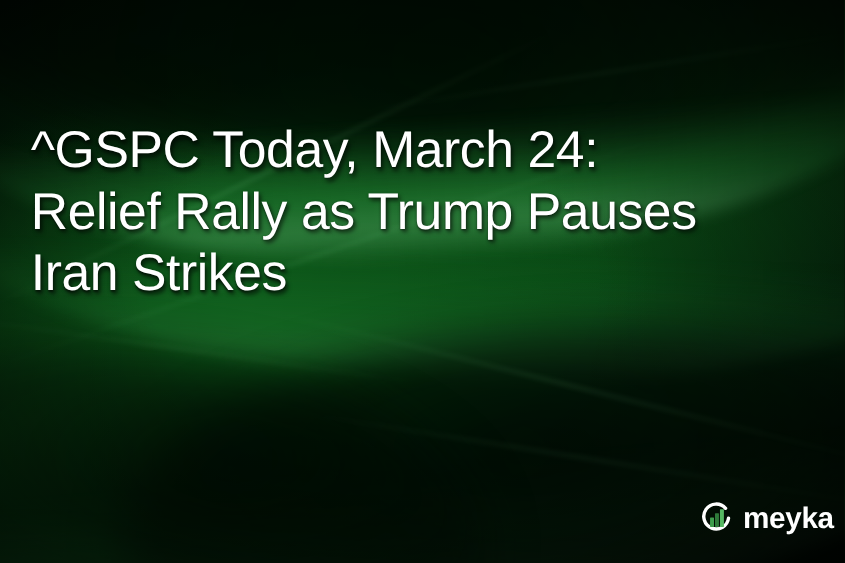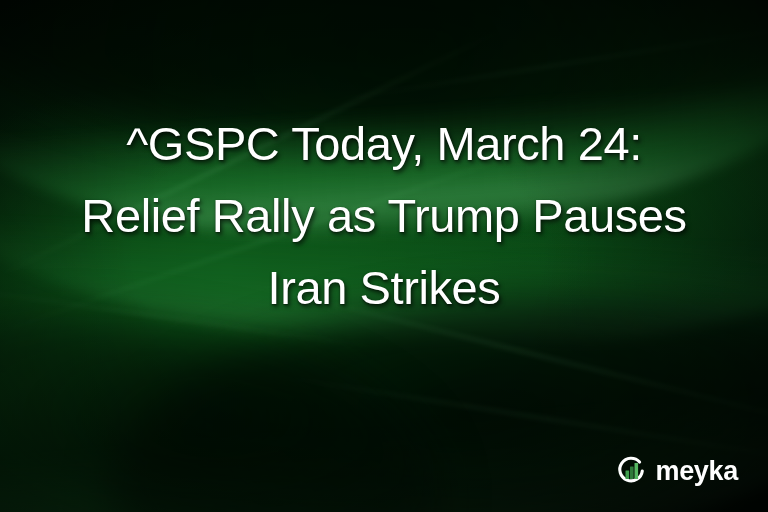--- a/index.html
+++ b/index.html
@@ -106,34 +106,34 @@
     pointer-events:none;
     background:radial-gradient(ellipse 78% 76% at 44% 50%, rgba(0,0,0,0) 34%, rgba(0,0,0,0.42) 74%, rgba(0,0,0,0.80) 100%);
   }
 
   
   .headline {
     position:absolute;
     left:0; right:0;
     top:108px;
     padding:0 28px;
-    text-align:center;
+    text-align:left;
     color:#ffffff;
     font-size:47px;
-    line-height:72px;
+    line-height:56px;
     font-weight:400;
     letter-spacing:-0.4px;
     text-shadow:2px 3px 4px rgba(0,0,0,0.62), 0 1px 2px rgba(0,0,0,0.5);
     white-space:pre-line;
   }
 
   
   .logo {
     position:absolute;
-    right:30px;
+    right:10px;
     bottom:24px;
     display:flex;
     align-items:center;
     gap:7px;
   }
   .logo-mark { width:34px; height:34px; display:block; }
   .logo-text {
     color:#ffffff;
     font-size:27px;
     font-weight:700;

